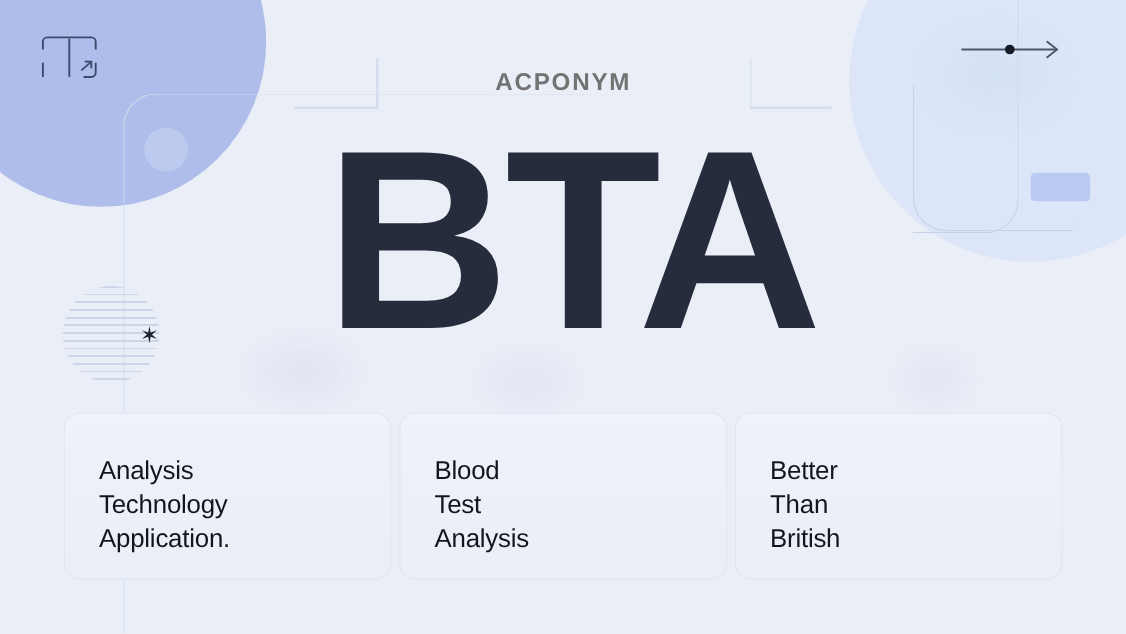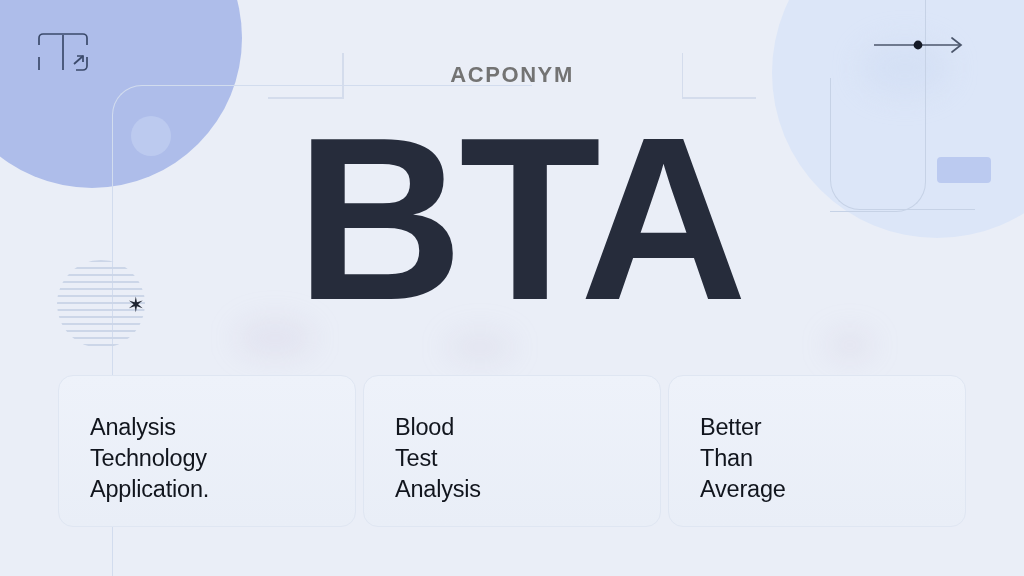--- a/index.html
+++ b/index.html
@@ -223,17 +223,17 @@
 Application.</div>
     </div>
     <div class="card">
       <div class="card-text">Blood
 Test
 Analysis</div>
     </div>
     <div class="card">
       <div class="card-text">Better
 Than
-Average</div>
+British</div>
     </div>
   </div>
 
 </div>
 
 </body></html>

